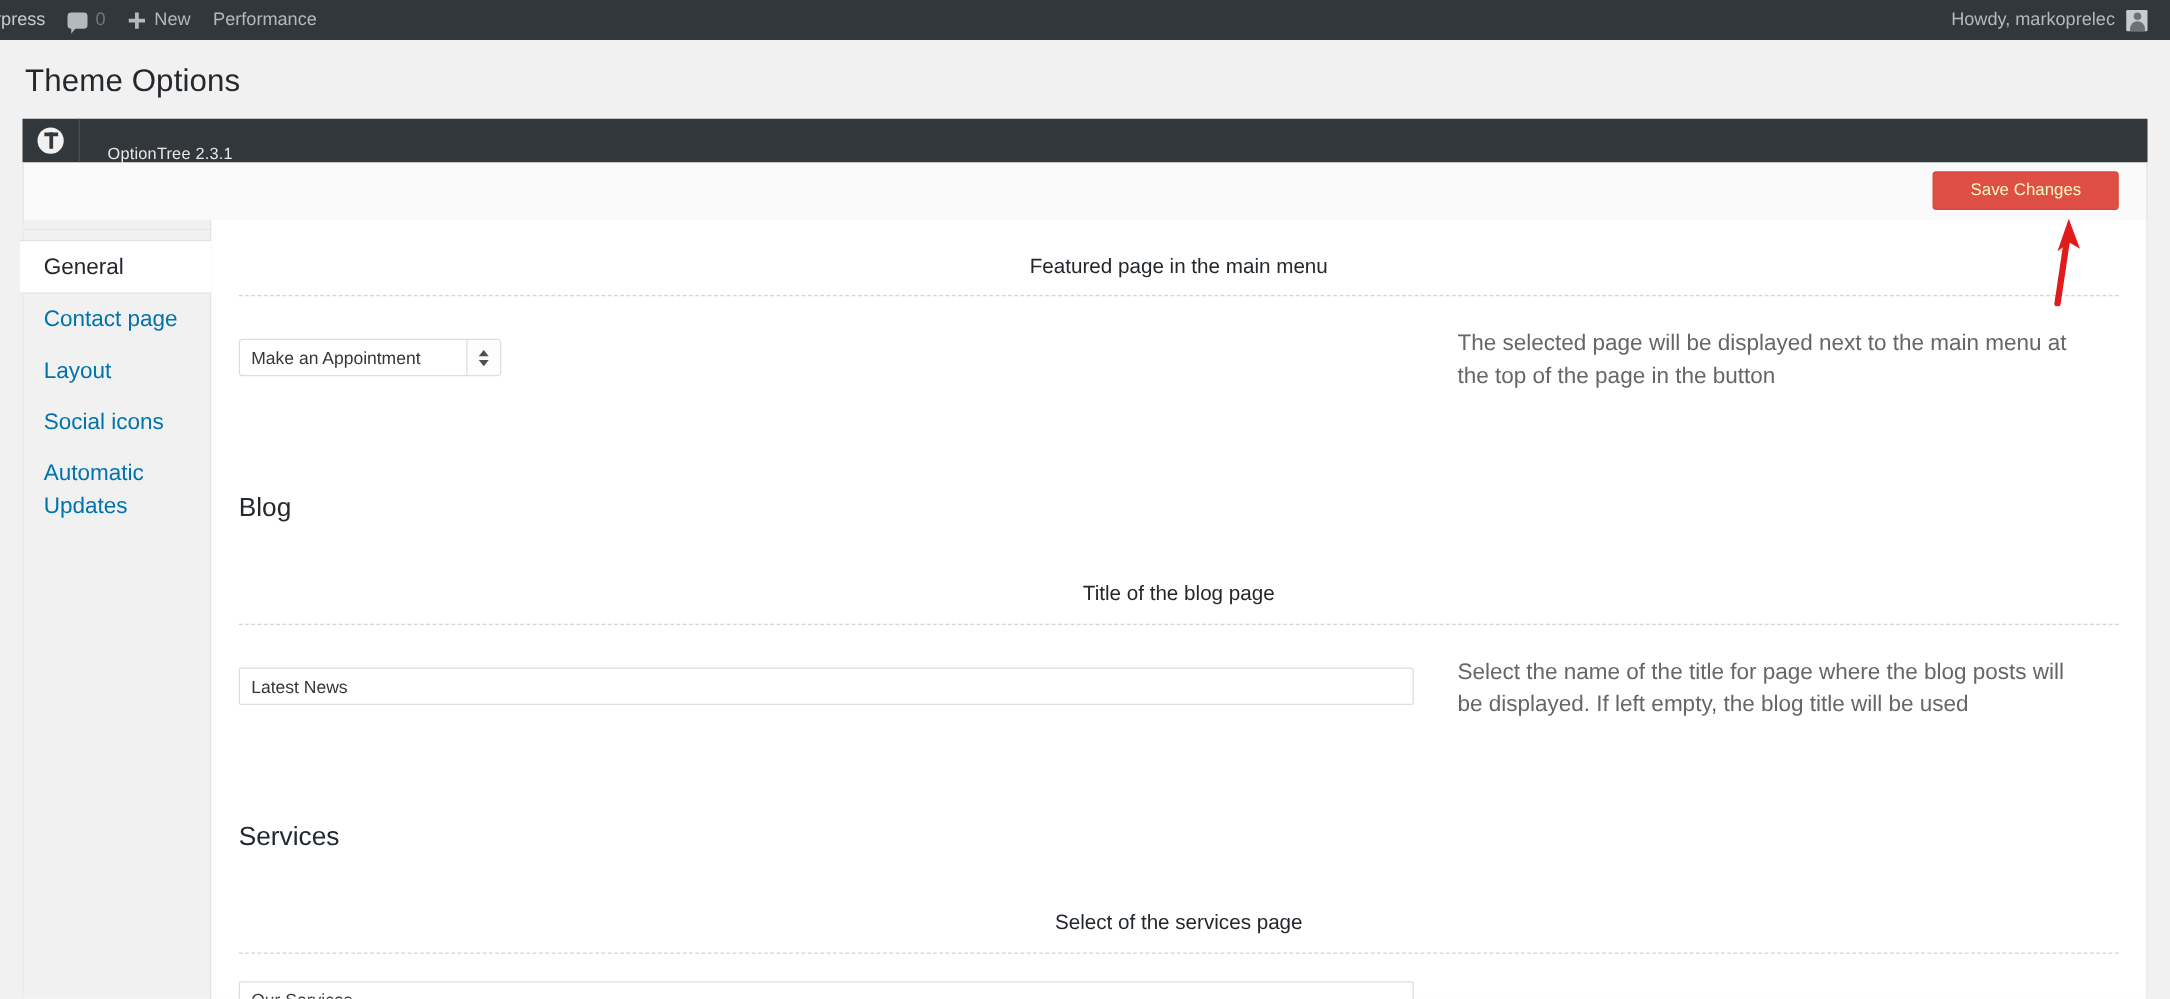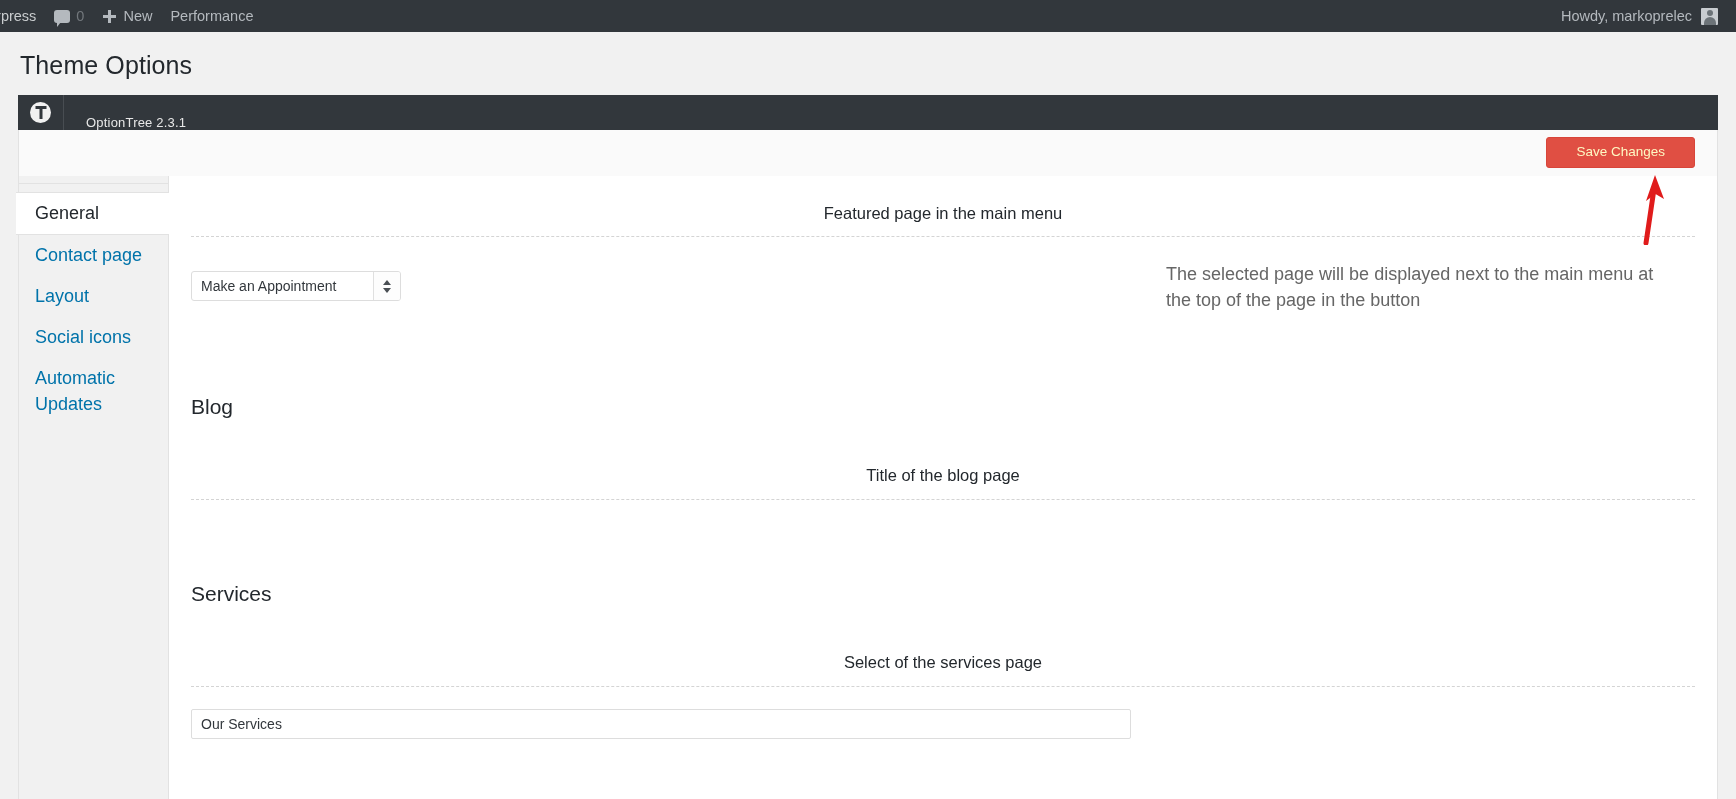--- a/index.html
+++ b/index.html
@@ -377,20 +377,26 @@
           </div>
           <div class="setting-desc">The selected page will be displayed next to the main menu at the top of the page in the button</div>
         </div>
       </div>
 
       <div class="section-head">Blog</div>
 
       <div class="setting" style="padding-top:40px">
         <div class="setting-label">Title of the blog page</div>
         <div class="setting-divider"></div>
+        <div class="setting-row">
+          <div class="setting-control">
+            <input class="text-input" type="text" value="Latest News" style="">
+          </div>
+          <div class="setting-desc">Select the name of the title for page where the blog posts will be displayed. If left empty, the blog title will be used</div>
+        </div>
       </div>
 
       <div class="section-head">Services</div>
 
       <div class="setting" style="padding-top:40px">
         <div class="setting-label">Select of the services page</div>
         <div class="setting-divider"></div>
         <div class="setting-row">
           <div class="setting-control">
             <input class="text-input" type="text" value="Our Services" style="">

